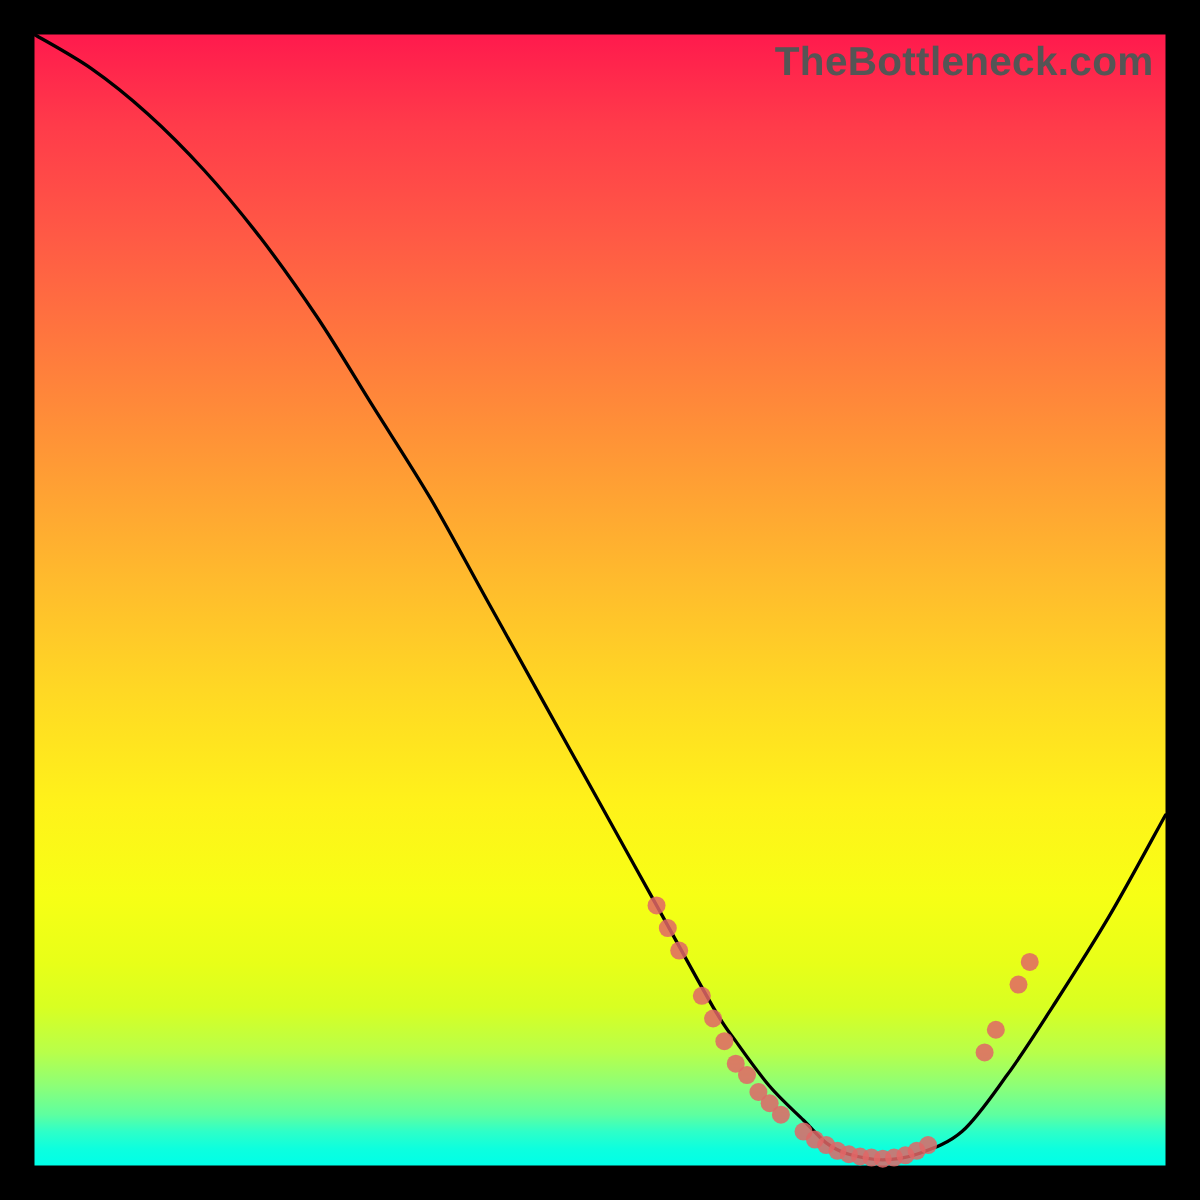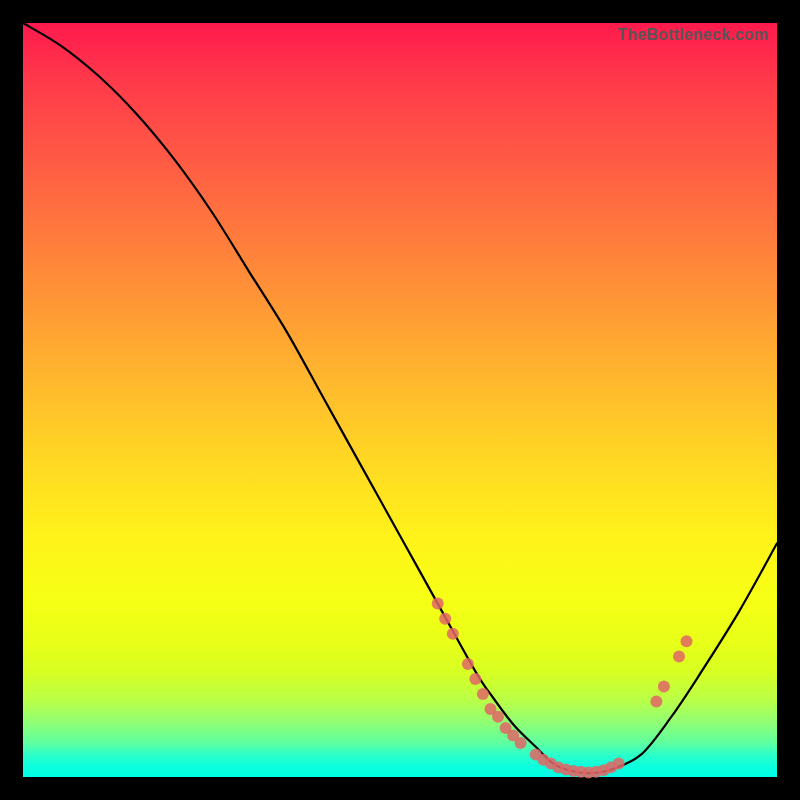--- a/index.html
+++ b/index.html
@@ -35,21 +35,21 @@
       #2effc8 97%,
       #0dffde 98.5%,
       #00ffe8 100%
     );
   }
   .watermark {
     position: absolute;
     top: 3px;
     right: 8px;
     color: #555;
-    font-size: 16px;
+    font-size: 27px;
     font-weight: 600;
     letter-spacing: 0.2px;
     user-select: none;
   }
   svg.curve {
     position: absolute;
     left: 0;
     top: 0;
     width: 754px;
     height: 754px;

